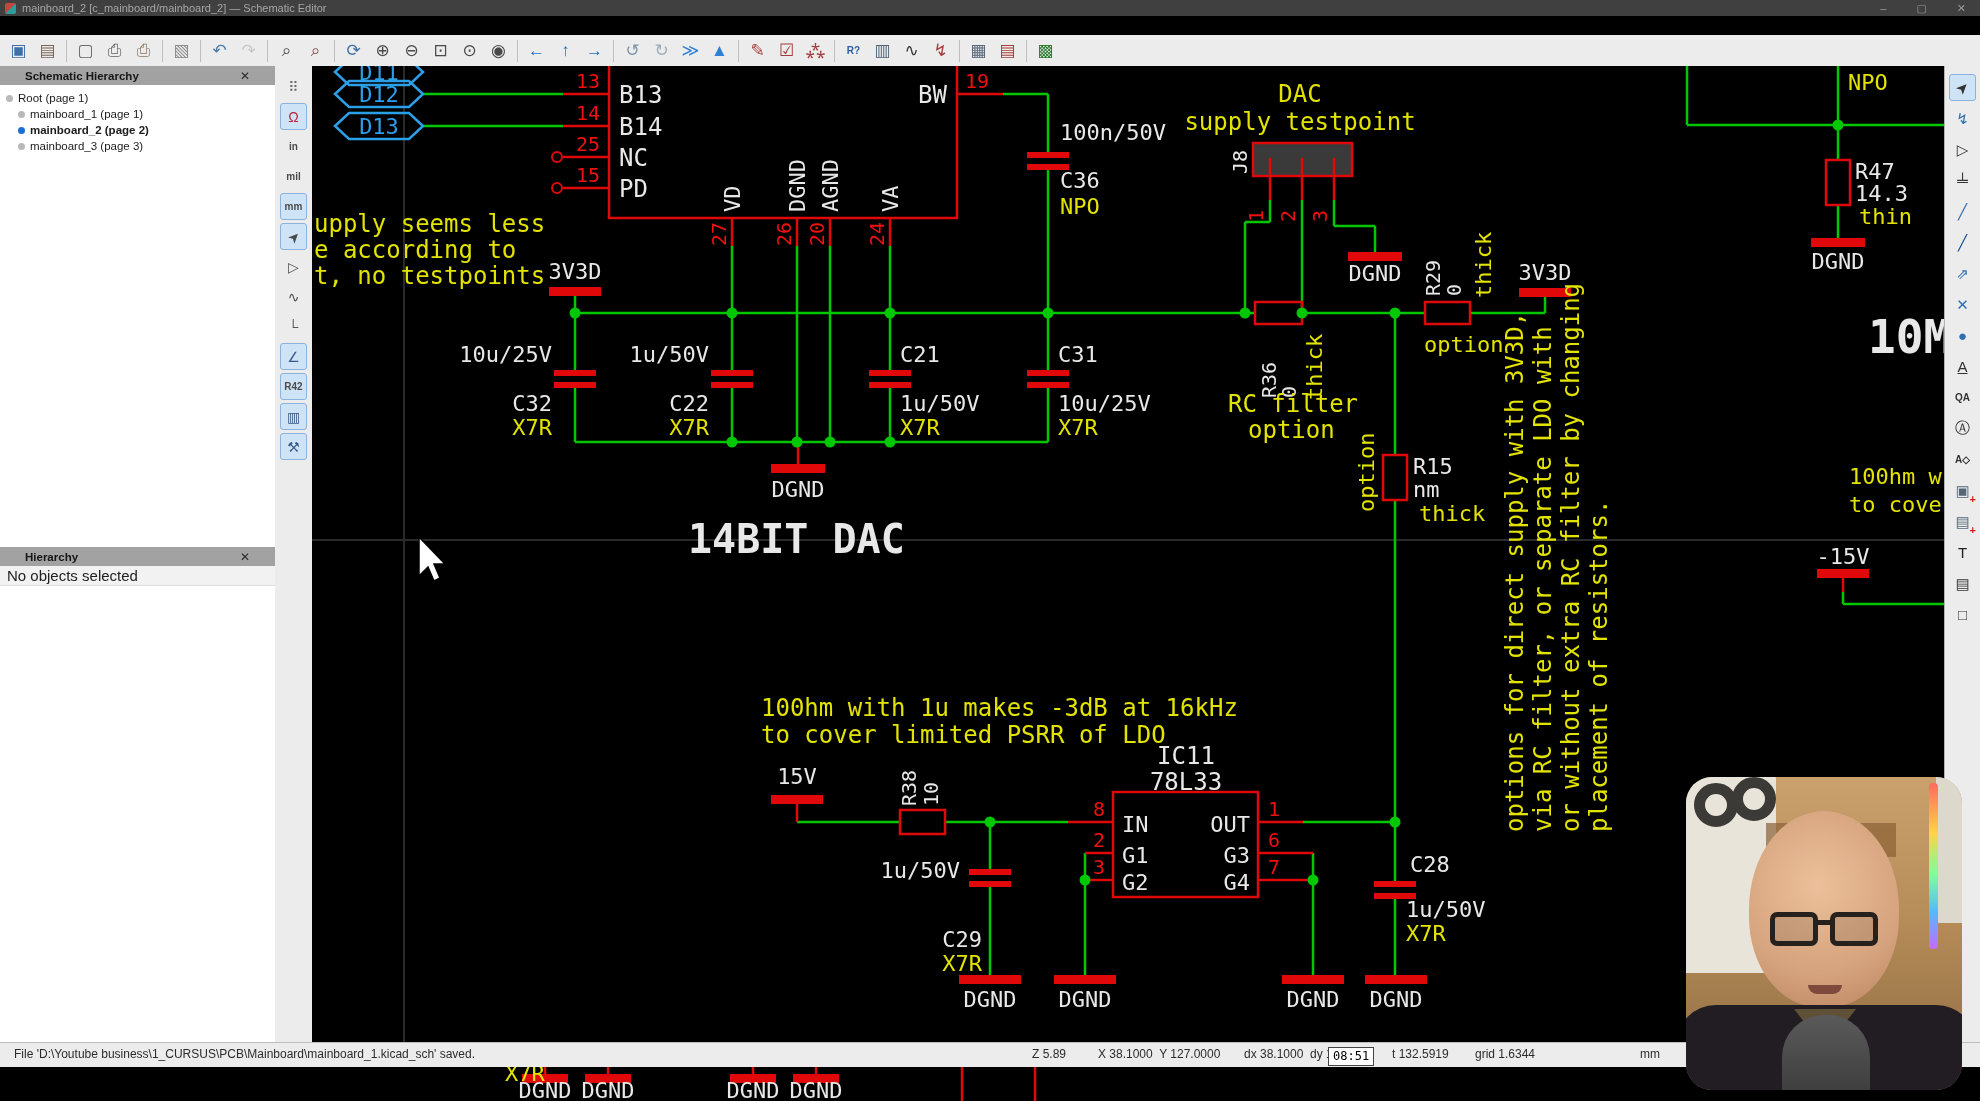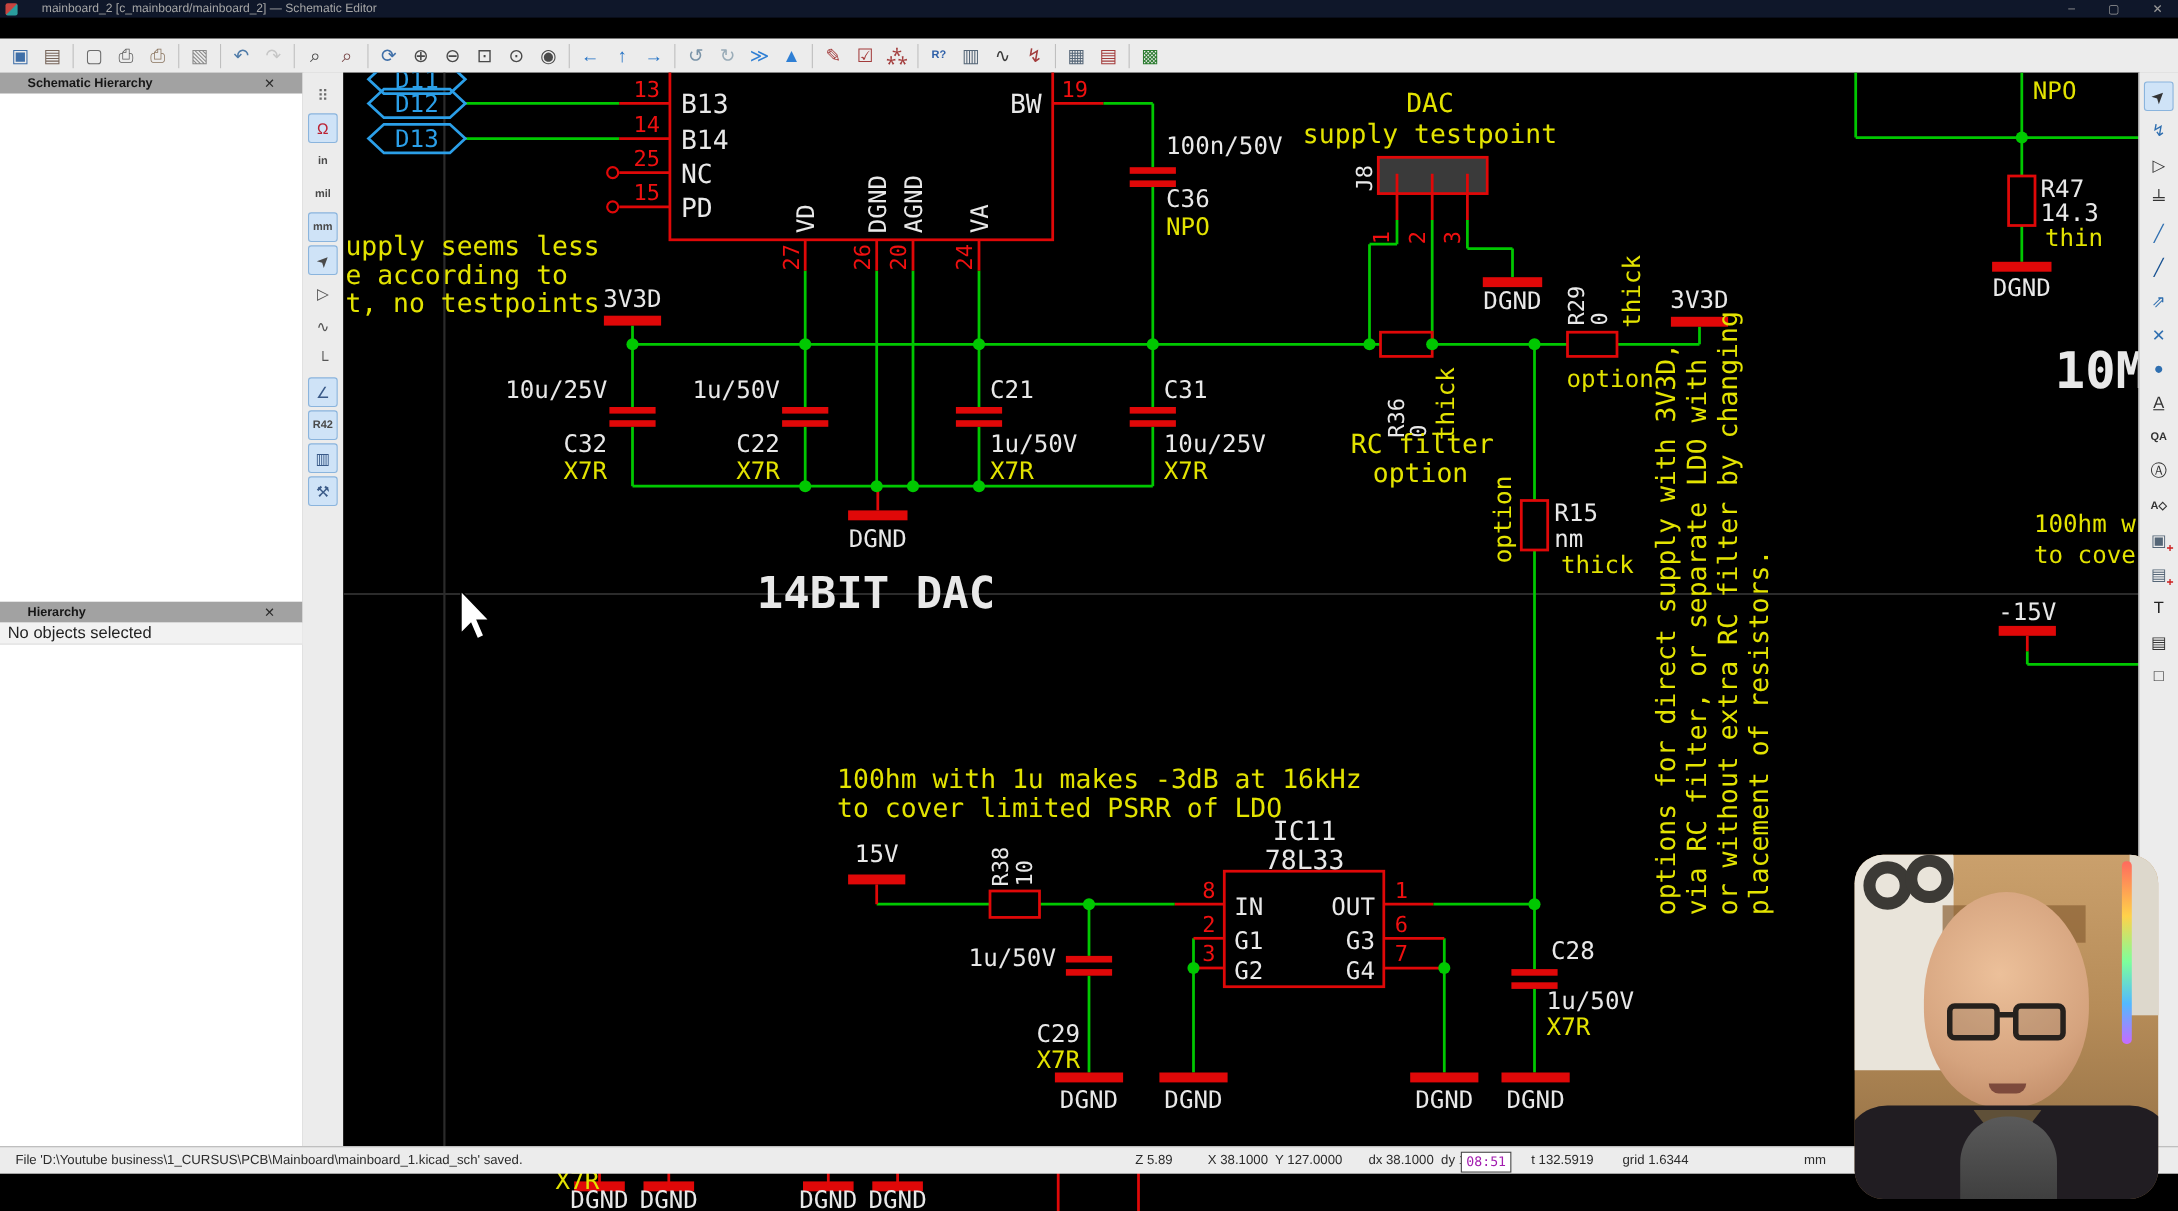--- a/index.html
+++ b/index.html
@@ -1,20 +1,20 @@
 <!DOCTYPE html>
 <html><head>
 <meta charset="utf-8">
 <style>
   html,body{margin:0;padding:0;background:#111;}
   .app{position:relative;width:1980px;height:1101px;overflow:hidden;background:#000;
        font-family:"Liberation Sans",sans-serif;-webkit-font-smoothing:antialiased;}
   
-  .titlebar{position:absolute;left:0;top:0;right:0;height:16px;background:#0f172a;
-            color:#a6a6a6;font-size:11px;display:flex;align-items:center;gap:22px;padding-left:5px;}
+  .titlebar{position:absolute;left:0;top:0;right:0;height:16px;background:#404040;
+            color:#a6a6a6;font-size:11px;display:flex;align-items:center;gap:6px;padding-left:5px;}
   .appicon{width:11px;height:11px;border-radius:2px;
            background:linear-gradient(135deg,#c8443f 48%,#2a9d9d 52%);flex:0 0 auto;}
   .winbtns{position:absolute;right:14px;top:0;height:16px;display:flex;gap:30px;
            align-items:center;color:#9a9a9a;font-size:11px;}
   
   .menubar{position:absolute;left:0;top:16px;right:0;height:19px;background:#ececec;
            border-bottom:1px solid #d2d2d2;display:flex;align-items:center;padding-left:6px;
            font-size:12px;color:#1e1e1e;}
   .menu-item{padding:0 8px;}
   
@@ -54,21 +54,21 @@
   .underline{text-decoration:underline;}
   
   #schsvg{position:absolute;left:312px;top:66px;width:1633px;height:976px;background:#000;display:block;}
   #stripsvg{position:absolute;left:0;top:1066px;width:1980px;height:35px;background:#000;display:block;z-index:1;}
   
   .statusbar{position:absolute;left:0;top:1042px;right:0;height:24px;background:#ececec;
              border-top:1px solid #bdbdbd;font-size:12px;color:#2c2c2c;z-index:5;}
   .sb-msg{position:absolute;left:14px;top:4px;}
   .sb-field{position:absolute;top:4px;white-space:pre;}
   .timestamp{position:absolute;left:1328px;top:1047px;z-index:6;background:#fff;border:1px solid #444;
-             color:#a21caf;font-family:"DejaVu Sans Mono",monospace;font-size:12px;padding:0 4px;line-height:17px;}
+             color:#000000;font-family:"DejaVu Sans Mono",monospace;font-size:12px;padding:0 4px;line-height:17px;}
   
   .webcam{position:absolute;left:1686px;top:777px;width:276px;height:313px;border-radius:26px;
           overflow:hidden;z-index:10;background:linear-gradient(180deg,#caa06c 0%,#b68c58 45%,#8d6b42 100%);}
   .wc-panel{position:absolute;left:-6px;top:-4px;width:96px;height:200px;background:#e9e4da;border-radius:6px;}
   .wc-ring{position:absolute;width:44px;height:44px;border:11px solid #3c3a36;border-radius:50%;box-sizing:border-box;}
   .wc-panel2{position:absolute;right:-8px;top:-4px;width:34px;height:150px;background:#ddd8cc;}
   .wc-shelf{position:absolute;left:80px;top:46px;width:130px;height:34px;background:#8a6134;opacity:.7;}
   .wc-led{position:absolute;right:24px;top:6px;width:9px;height:166px;border-radius:4px;
           background:linear-gradient(180deg,#ff6a5e,#ffd24a 30%,#7dff9b 55%,#53b9ff 78%,#c66bff);filter:blur(.5px);}
   .wc-head{position:absolute;left:63px;top:34px;width:150px;height:196px;border-radius:50% 50% 46% 46%;
@@ -211,20 +211,38 @@
       <span class="tb-icon">
         <span style="color: rgb(46, 125, 50);">▩</span>
       </span>
     </div>
 
   <div class="dockL">
     <div class="panel-hdr">
       <span>Schematic Hierarchy</span>
       <span class="x">✕</span>
     </div>
+    <div class="tree" id="hiertree">
+        <div class="tree-row" style="padding-left: 0px;">
+          <span class="dot"></span>
+          <span>Root (page 1)</span>
+        </div>
+        <div class="tree-row" style="padding-left: 12px;">
+          <span class="dot"></span>
+          <span>mainboard_1 (page 1)</span>
+        </div>
+        <div class="tree-row" style="padding-left: 12px;">
+          <span class="dot active"></span>
+          <span style="font-weight: bold;">mainboard_2 (page 2)</span>
+        </div>
+        <div class="tree-row" style="padding-left: 12px;">
+          <span class="dot"></span>
+          <span>mainboard_3 (page 3)</span>
+        </div>
+      </div>
     <div style="position:absolute;left:0;right:0;top:481px;">
       <div class="panel-hdr">
         <span>Hierarchy</span>
         <span class="x">✕</span>
       </div>
       <div class="props-status">No objects selected</div>
     </div>
   </div>
 
   <div class="lefttools" id="lefttools">

